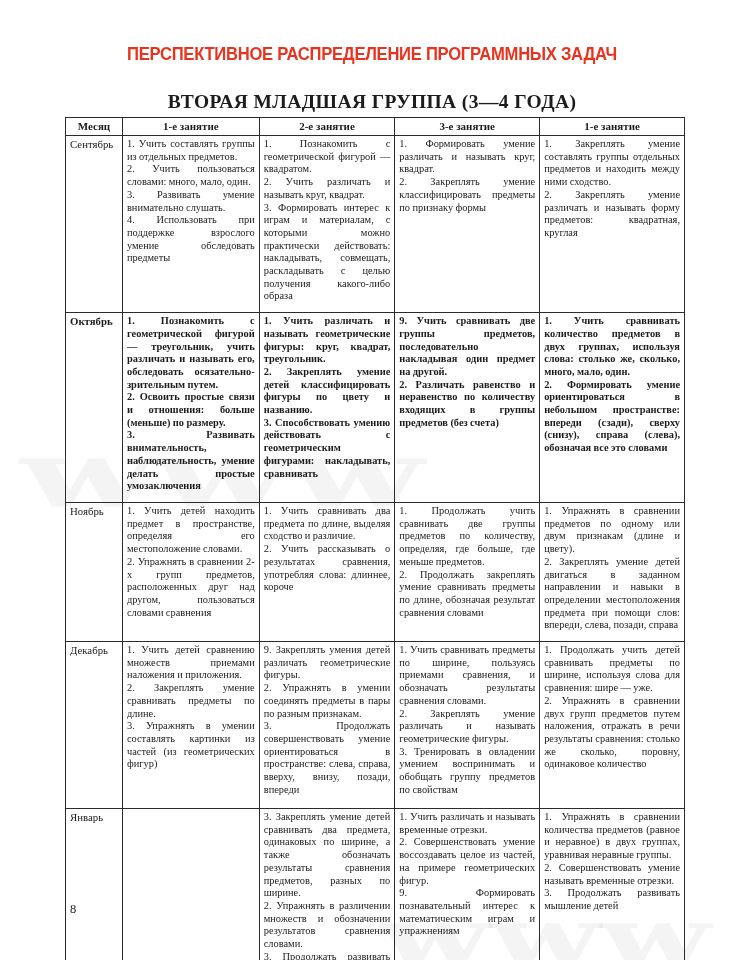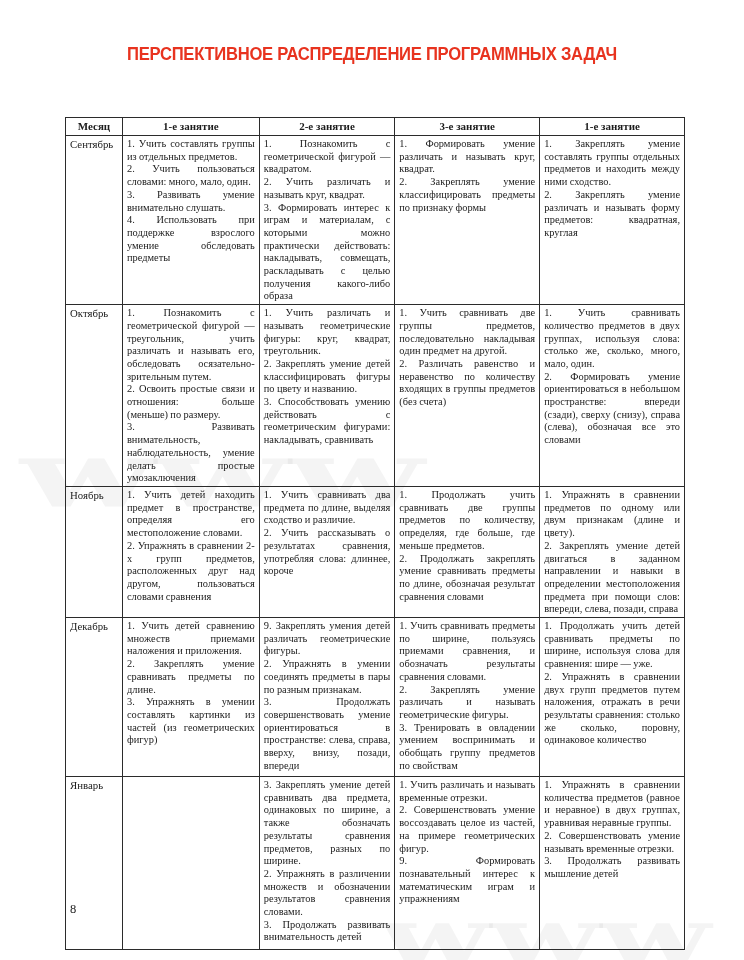--- a/index.html
+++ b/index.html
@@ -43,21 +43,21 @@
     width: 620px;
     border-collapse: collapse;
     table-layout: fixed;
     font-size: 10.4px;
     line-height: 12.7px;
   }
   table.schedule th,
   table.schedule td {
     border: 1px solid #2b2b2b;
     vertical-align: top;
-    padding: 2px 4px 1px 4px;
+    padding: 2px 4px 9px 4px;
     overflow: hidden;
   }
   table.schedule thead th {
     font-weight: bold;
     font-size: 11px;
     text-align: center;
     vertical-align: middle;
     padding: 2px 2px;
     height: 13px;
     margin-top: 19px;
@@ -68,21 +68,21 @@
     font-size: 10.8px;
   }
   td.lesson-cell p {
     margin: 0;
     text-align: justify;
     hyphens: auto;
     -webkit-hyphens: auto;
     word-spacing: -0.2px;
   }
   tbody tr:nth-child(1) td { height: 152px; }
-  tbody tr:nth-child(2) td { height: 138px; }
+  tbody tr:nth-child(2) td { height: 138px; font-weight: bold; }
   tbody tr:nth-child(3) td { height: 127px; }
   tbody tr:nth-child(4) td { height: 155px; }
   tbody tr:nth-child(5) td { height: 169px; }
   .page-number {
     position: absolute;
     left: 70px;
     top: 902px;
     font-size: 12.5px;
     font-family: "Liberation Serif", serif;
   }
@@ -112,20 +112,21 @@
 </head>
 <body>
 
 <div class="page">
 
   <div class="watermark wm-mid">www</div>
   <div class="watermark wm-bottom">www</div>
 
   <h1 class="doc-title" style="color: rgb(232, 51, 31);">ПЕРСПЕКТИВНОЕ РАСПРЕДЕЛЕНИЕ ПРОГРАММНЫХ ЗАДАЧ</h1>
 
+  <h2 class="doc-subtitle">ВТОРАЯ МЛАДШАЯ ГРУППА (3—4 ГОДА)</h2>
 
   <table class="schedule">
     <colgroup>
       <col style="width:9.2%">
       <col style="width:22.1%">
       <col style="width:21.9%">
       <col style="width:23.4%">
       <col style="width:23.4%">
     </colgroup>
     <thead>
@@ -166,21 +167,21 @@
             <p>1. Познакомить с геометрической фигурой — треугольник, учить различать и называть его, обследовать осязательно-зрительным путем.</p>
             <p>2. Освоить простые связи и отношения: больше (меньше) по размеру.</p>
             <p>3. Развивать внимательность, наблюдательность, умение делать простые умозаключения</p>
           </td>
           <td class="lesson-cell">
             <p>1. Учить различать и называть геометрические фигуры: круг, квадрат, треугольник.</p>
             <p>2. Закреплять умение детей классифицировать фигуры по цвету и названию.</p>
             <p>3. Способствовать умению действовать с геометрическим фигурами: накладывать, сравнивать</p>
           </td>
           <td class="lesson-cell">
-            <p>1. Учить сравнивать две группы предметов, последовательно накладывая один предмет на другой.</p>
+            <p>9. Учить сравнивать две группы предметов, последовательно накладывая один предмет на другой.</p>
             <p>2. Различать равенство и неравенство по количеству входящих в группы предметов (без счета)</p>
           </td>
           <td class="lesson-cell">
             <p>1. Учить сравнивать количество предметов в двух группах, используя слова: столько же, сколько, много, мало, один.</p>
             <p>2. Формировать умение ориентироваться в небольшом пространстве: впереди (сзади), сверху (снизу), справа (слева), обозначая все это словами</p>
           </td>
         </tr>
         <tr>
           <td class="month-cell">Ноябрь</td>
           <td class="lesson-cell">

